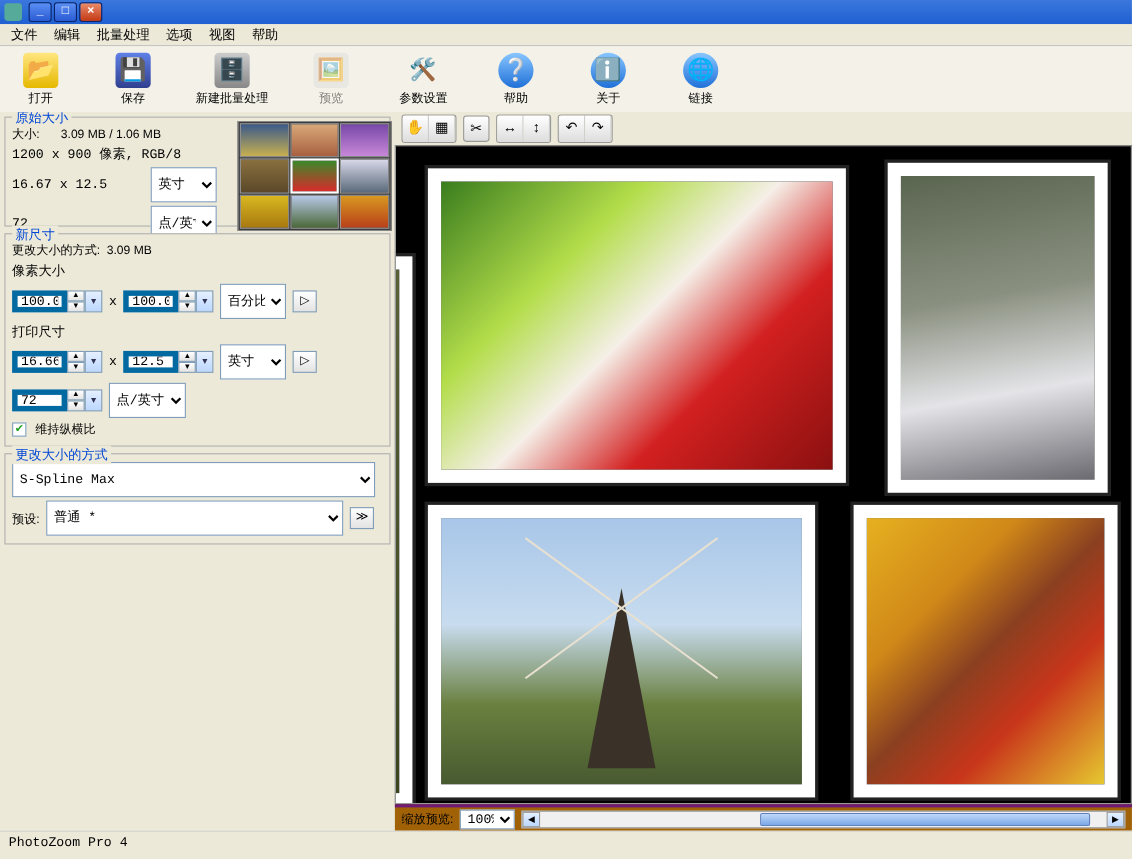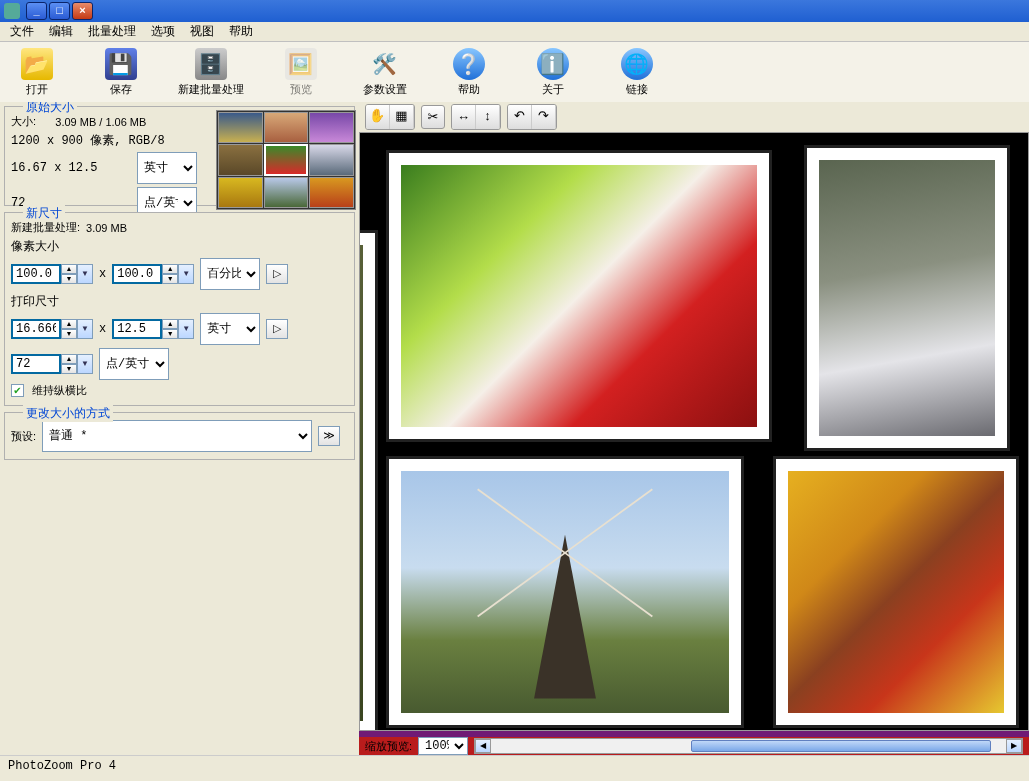--- a/index.html
+++ b/index.html
@@ -19,26 +19,26 @@
 
 .toolbar { height: 60px; background: #f4f2e8; display: flex; align-items: center; padding: 4px 10px; gap: 30px; }
 .tbtn { display: flex; flex-direction: column; align-items: center; gap: 2px; cursor: pointer; min-width: 54px;}
 .tbtn .ticon { width: 32px; height: 32px; border-radius: 4px; display:flex; align-items:center; justify-content:center; font-size:20px;}
 
 .main { display: flex; height: 653px; }
 .leftpanel { width: 359px; background: #ece9d8; padding: 4px; overflow: hidden; }
 .rightpanel { flex: 1; display:flex; flex-direction:column; background:#ece9d8; }
 
 .group { border: 1px solid #b0b0b0; margin-bottom: 6px; padding: 4px 6px; position: relative; background:#ece9d8;}
-.group-title { color: #0046d5; position: absolute; top: -8px; left: 18px; background:#ece9d8; padding:0 3px; font-size:12px;}
+.group-title { color: #0046d5; position: absolute; top: -8px; left: 6px; background:#ece9d8; padding:0 3px; font-size:12px;}
 .row { display: flex; align-items: center; gap: 6px; margin: 3px 0; font-size:12px;}
 .label { font-family: "courier new", monospace; font-size:12px; }
 
 .numinput { display: flex; align-items:center;}
-.numinput input { width: 50px; height: 20px; border: 2px solid #0369a1; padding: 1px 3px; font-family:"courier new",monospace; font-size:12px;}
+.numinput input { width: 50px; height: 20px; border: 5px solid #0369a1; padding: 1px 3px; font-family:"courier new",monospace; font-size:12px;}
 .spinner { display:flex; flex-direction:column; }
 .spinner .sbtn { width:16px; height:10px; border:1px solid #7f9db9; background:linear-gradient(#fff,#e3e3e3); font-size:7px; text-align:center; line-height:7px; cursor:pointer;}
 .dropbtn { width: 16px; height: 20px; border: 1px solid #7f9db9; background:linear-gradient(#e5f0ff,#bcd7ff); text-align:center; line-height:18px; font-size:8px; cursor:pointer; color:#335;}
 
 select { height: 32px; border: 1px solid #7f9db9; background:#fff; font-size:12px; padding:0 2px; font-family:"courier new",monospace;}
 .wide-select { width: 330px; }
 .med-select { width: 60px; }
 .sqbtn { width: 22px; height: 20px; border: 1px solid #7f9db9; background:linear-gradient(#fff,#e3e3e3); text-align:center; line-height:16px; cursor:pointer; font-size:11px;}
 
 .thumbstrip { position:absolute; left:216px; top:110px; width:140px; height:100px; background:#333; border:1px solid #888; display:grid; grid-template-columns:repeat(3,1fr); grid-template-rows:repeat(3,1fr); gap:1px; padding:1px;}
@@ -50,21 +50,21 @@
 .btngroup .iconbtn { border:none; border-right:1px solid #ccc; border-radius:0;}
 
 .canvas { flex:1; background:#000; position:relative; overflow:hidden; border:1px solid #999;}
 .photo { position:absolute; border:12px solid #fff; box-shadow: 0 0 0 3px #222; overflow:hidden;}
 .photo.salad { left:29px; top:20px; width:380px; height:286px; background:linear-gradient(135deg, #3a7d1e 0%, #b3dd4a 30%, #f5efe8 50%, #d32020 70%, #8b1010 100%);}
 .photo.wedding { left:447px; top:15px; width:200px; height:300px; background:linear-gradient(170deg, #5a6550 0%, #8a9080 40%, #e4e4e8 70%, #6a6a70 100%);}
 .photo.windmill { left:29px; top:326px; width:352px; height:266px; background:linear-gradient(#a8c6e8 0%, #c8dcef 40%, #6a8040 70%, #485a30 100%);}
 .photo.raft { left:416px; top:326px; width:240px; height:266px; background:linear-gradient(135deg, #e6b020 0%, #d08818 30%, #8a4020 50%, #c8351a 70%, #e6c830 100%);}
 .photo.leftedge { left:-30px; top:100px; width:45px; height:500px; background:linear-gradient(#586038, #3a4520);}
 
-.bottombar { height:24px; background:#b91c1c; display:flex; align-items:center; gap:6px; padding:0 6px; border-top:6px solid #701a75;}
+.bottombar { height:24px; background:#a16207; display:flex; align-items:center; gap:6px; padding:0 6px; border-top:3px solid #701a75;}
 .zoomsel { height:18px; border:1px solid #7f9db9; width:50px; font-family:"courier new",monospace; font-size:12px;}
 .scrollbar-h { flex:1; height:16px; border:1px solid #999; background:#f0f0f0; display:flex; align-items:center;}
 .scroll-arrow { width:16px; height:14px; background:linear-gradient(#e5f0ff,#bcd7ff); border:1px solid #999; text-align:center; line-height:12px; font-size:8px; cursor:pointer;}
 .scroll-thumb { width:300px; height:12px; background:linear-gradient(#c0d8f8, #7ba8e8); border:1px solid #6080c0; border-radius:2px; margin-left:200px;}
 
 .statusbar { height:24px; background:#ece9d8; border-top:1px solid #ccc; padding: 3px 8px; font-family:"courier new",monospace; font-size:12px;}
 
 .checkbox { width:13px; height:13px; border:1px solid #7f9db9; background:#fff; margin-right:2px; text-align:center; line-height:11px; font-size:10px; color:#21a121;}
 </style>
 </head>
@@ -136,21 +136,21 @@
       </div>
       <div class="row">
         <span class="label" style="width:120px;">72</span>
         <select class="med-select"><option>点/英寸</option></select>
       </div>
     </div>
 
     <div class="group">
       <div class="group-title">新尺寸</div>
       <div class="row label">
-          <span>新建批量处理:</span>
+          <span>更改大小的方式:</span>
           <span>3.09 MB</span>
         </div>
       <div class="row label">像素大小</div>
       <div class="row">
         <div class="numinput">
             <input value="100.0" style="">
             <div class="spinner">
               <div class="sbtn">▲</div>
               <div class="sbtn">▼</div>
             </div>
@@ -202,20 +202,23 @@
         <select style="width:70px;"><option>点/英寸</option></select>
       </div>
       <div class="row">
         <div class="checkbox">✔</div>
         <span>维持纵横比</span>
       </div>
     </div>
 
     <div class="group">
       <div class="group-title">更改大小的方式</div>
+      <div class="row">
+        <select class="wide-select"><option>S-Spline Max</option></select>
+      </div>
       <div class="row">
         <span>预设:</span>
         <select style="width:270px;"><option>普通 *</option></select>
         <div class="sqbtn">≫</div>
       </div>
     </div>
 
   </div>
 
   <div class="rightpanel">

